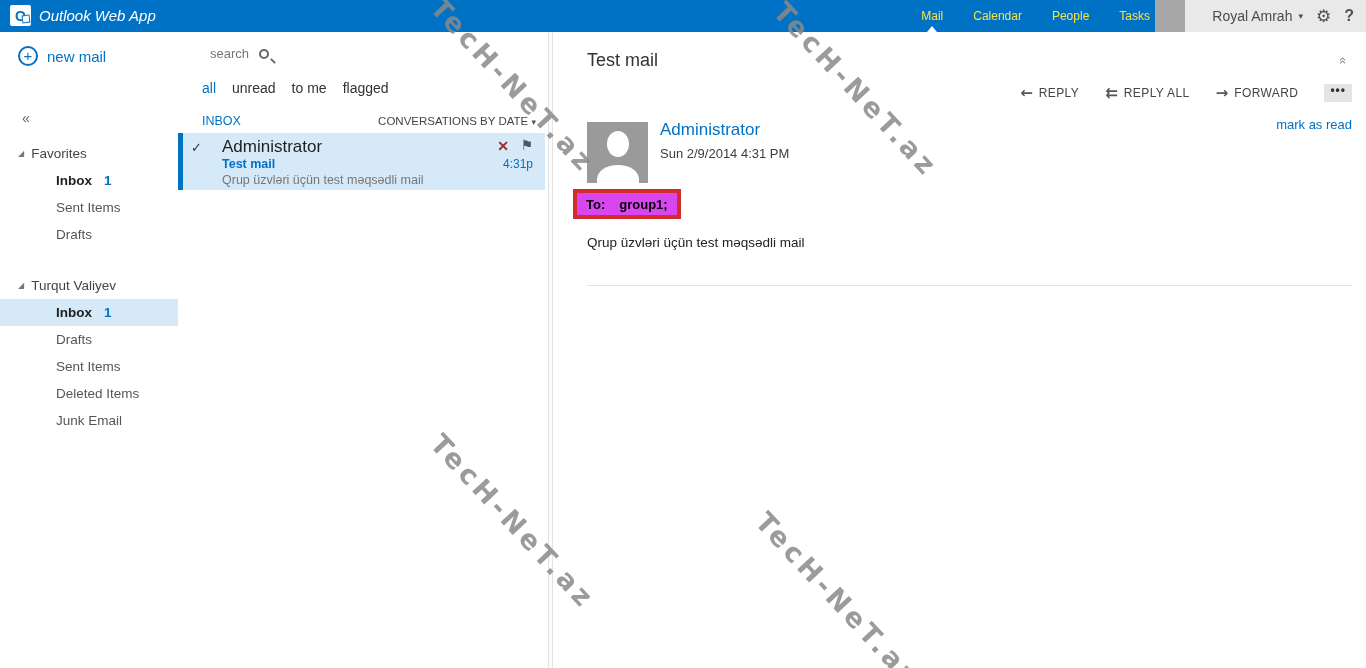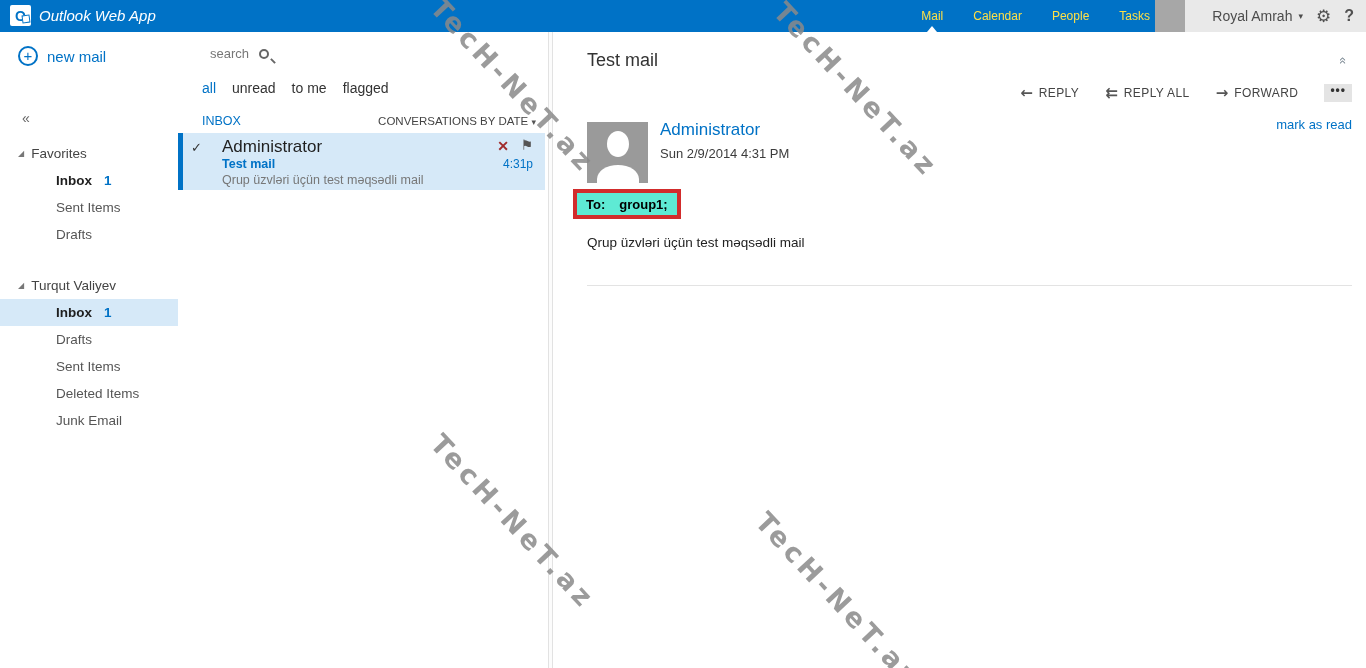--- a/index.html
+++ b/index.html
@@ -87,21 +87,21 @@
              padding:2px 6px 8px 6px; cursor:pointer; letter-spacing:1px; }
   .rp-markread { position:absolute; right:14px; top:85px; color:#0072c6; font-size:13px; cursor:pointer; }
   .avatar { position:absolute; left:34px; top:90px; width:61px; height:61px; background:#9a9a9a; overflow:hidden; }
   .avatar .head { position:absolute; left:50%; top:9px; margin-left:-11px; width:22px; height:26px;
                   background:#fff; border-radius:50%; }
   .avatar .body { position:absolute; left:50%; bottom:-10px; margin-left:-21px; width:42px; height:28px;
                   background:#fff; border-radius:50% 50% 0 0; }
   .rp-sender { position:absolute; left:107px; top:88px; color:#0072c6; font-size:17px; cursor:pointer; }
   .rp-date { position:absolute; left:107px; top:114px; color:#3c3c3c; font-size:13px; }
   .to-box { position:absolute; left:20px; top:157px; width:108px; height:30px;
-            border:4px solid #d22c2c; background:#5eead4; display:flex; align-items:center; gap:14px;
+            border:4px solid #d22c2c; background:#d946ef; display:flex; align-items:center; gap:14px;
             padding-left:9px; }
   .to-label, .to-value { color:#000; font-size:13px; font-weight:bold; }
   .rp-body { position:absolute; left:34px; top:203px; color:#222; font-size:13.5px; }
   .rp-divider { position:absolute; left:34px; right:14px; top:253px; border-top:1px solid #e3e3e3; }
 
   
   .wm { position:absolute; color:rgba(138,138,138,0.85); font-size:27px; letter-spacing:4px;
         font-weight:bold; transform:rotate(47deg); transform-origin:left top;
         pointer-events:none; z-index:50; white-space:nowrap;
         font-family:"DejaVu Sans", sans-serif; }

